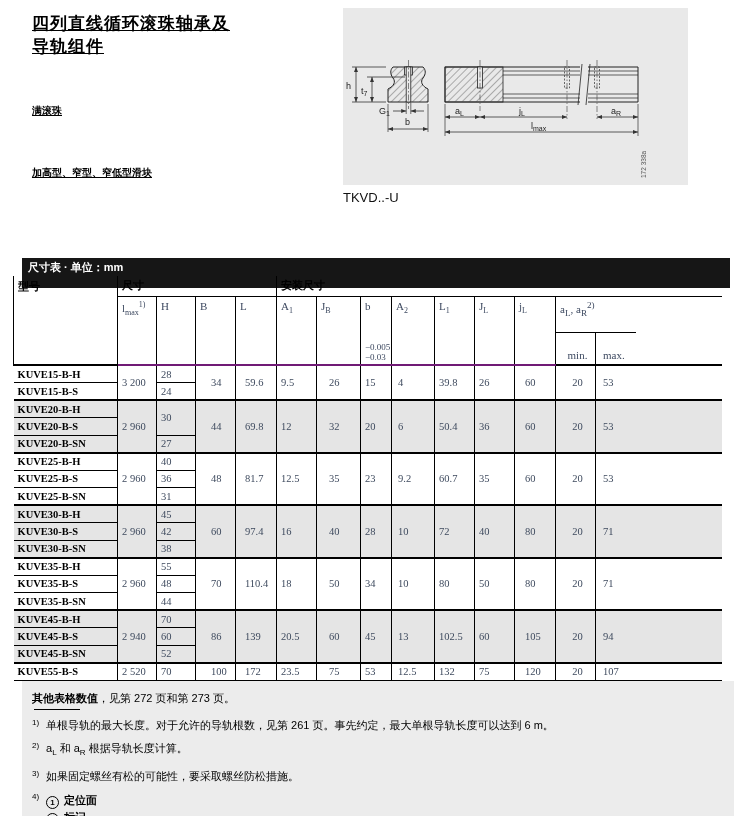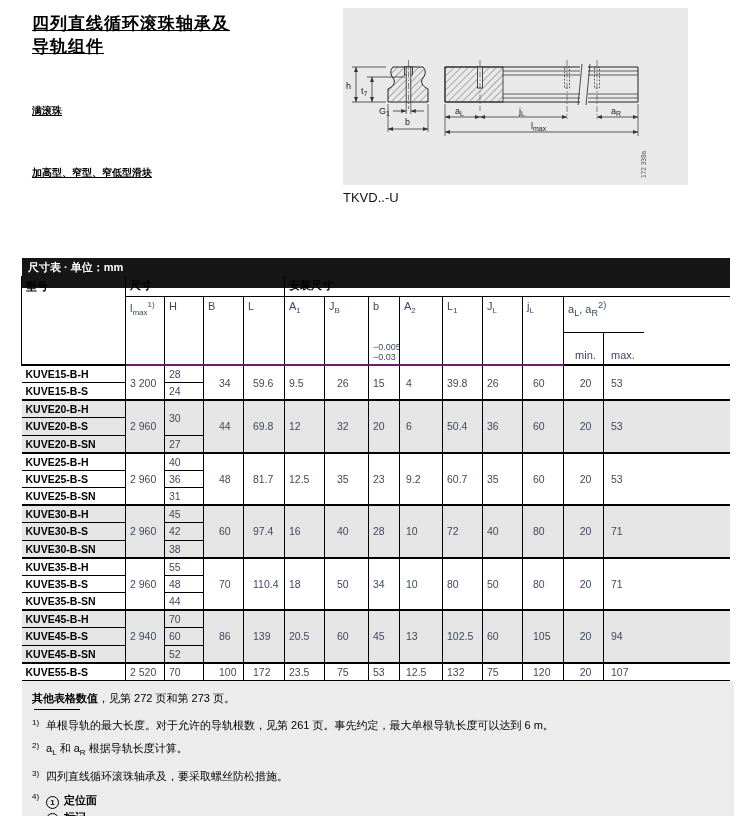--- a/index.html
+++ b/index.html
@@ -13,21 +13,21 @@
   .subtitle-line{font-size:10px;font-weight:bold;line-height:19px;margin-top:43px;}
 
   
   #drawbox{position:absolute;left:343px;top:8px;width:345px;height:177px;background:#e9e9e9;}
   #drawcaption{position:absolute;left:343px;top:190px;font-size:13px;color:#111;}
   svg text{font-family:"Liberation Sans","DejaVu Sans",sans-serif;}
 
   
   #bar{position:absolute;left:22px;top:258px;width:708px;height:30px;background:#161616;
        color:#fff;font-size:11px;font-weight:bold;line-height:18px;padding-left:6px;box-sizing:border-box;}
-  #dimtable{position:absolute;left:21px;top:276px;width:708px;border-collapse:collapse;table-layout:fixed;}
+  #dimtable{position:absolute;left:13px;top:276px;width:708px;border-collapse:collapse;table-layout:fixed;font-family:Liberation Serif, serif;}
   #dimtable td{border-left:1px solid #000;padding:0;overflow:hidden;white-space:nowrap;}
   #dimtable .c-model{border-left:none;}
   
   .hrowA{height:20px;}
   .hrowB{height:37px;}
   .hrowC{height:32px;}
   .h-model{vertical-align:top;padding:3px 0 0 4px !important;font-size:11px;font-weight:bold;border-bottom:2px solid #000;}
   .h-group{vertical-align:middle;padding-left:4px !important;font-size:11px;font-weight:bold;border-bottom:1px solid #000;}
   .h-sym{vertical-align:top;padding:3px 0 0 4px !important;font-size:11px;color:#3d4960;border-bottom:2px solid #701a75;position:relative;}
   .h-sym sub{font-size:8px;}
@@ -383,21 +383,21 @@
   <div id="footnotes">
     <div id="fn-intro"><b>其他表格数值</b><span>，见第 272 页和第 273 页。</span></div>
     <div id="fn-underline"></div>
     <div class="fn">
       <span class="mark">1)</span><span>单根导轨的最大长度。对于允许的导轨根数，见第 261 页。事先约定，最大单根导轨长度可以达到 6 m。</span>
     </div>
     <div class="fn">
       <span class="mark">2)</span><span>a</span><sub>L</sub><span> 和 a</span><sub>R</sub><span> 根据导轨长度计算。</span>
     </div>
     <div class="fn">
-      <span class="mark">3)</span><span>四列直线循环滚珠轴承及，要采取螺丝防松措施。</span>
+      <span class="mark">3)</span><span>如果固定螺丝有松的可能性，要采取螺丝防松措施。</span>
     </div>
     <div class="fn">
       <span class="mark">4)</span>
       <div class="fn4-item"><span class="circ">1</span><span>定位面</span></div>
       <div class="fn4-item"><span class="circ">2</span><span>标记</span></div>
     </div>
   </div>
 
 </div>
 

